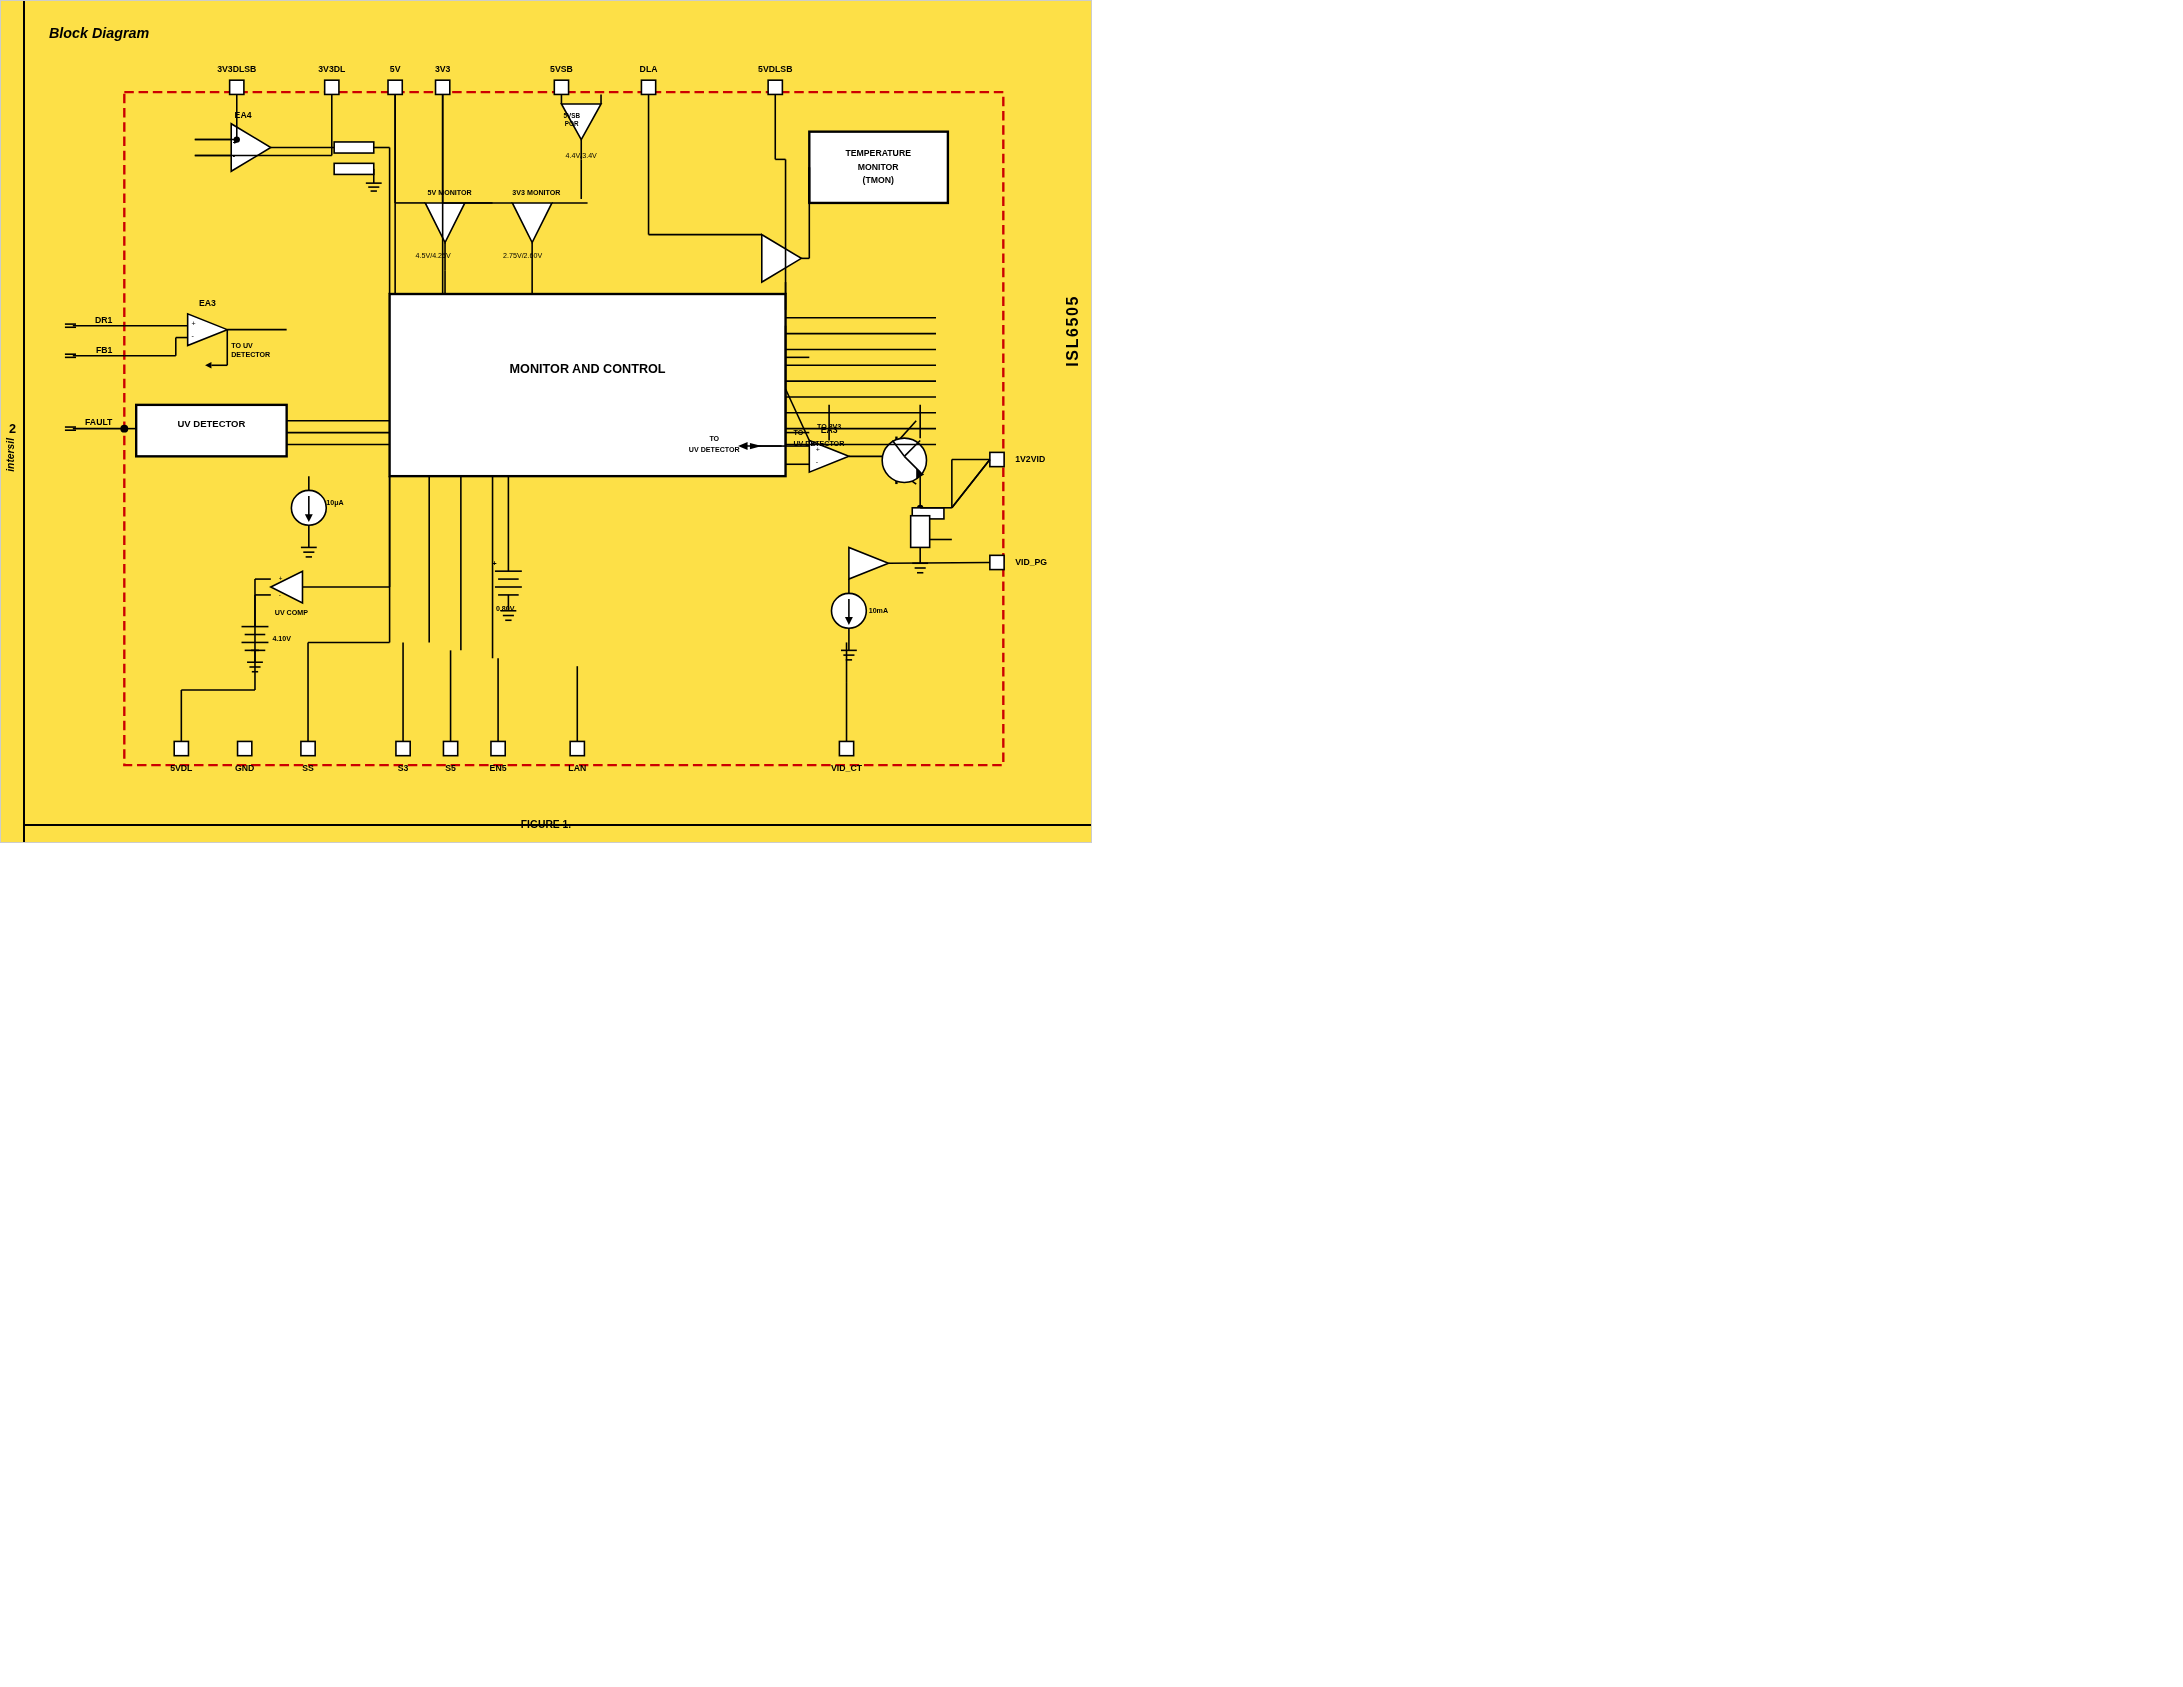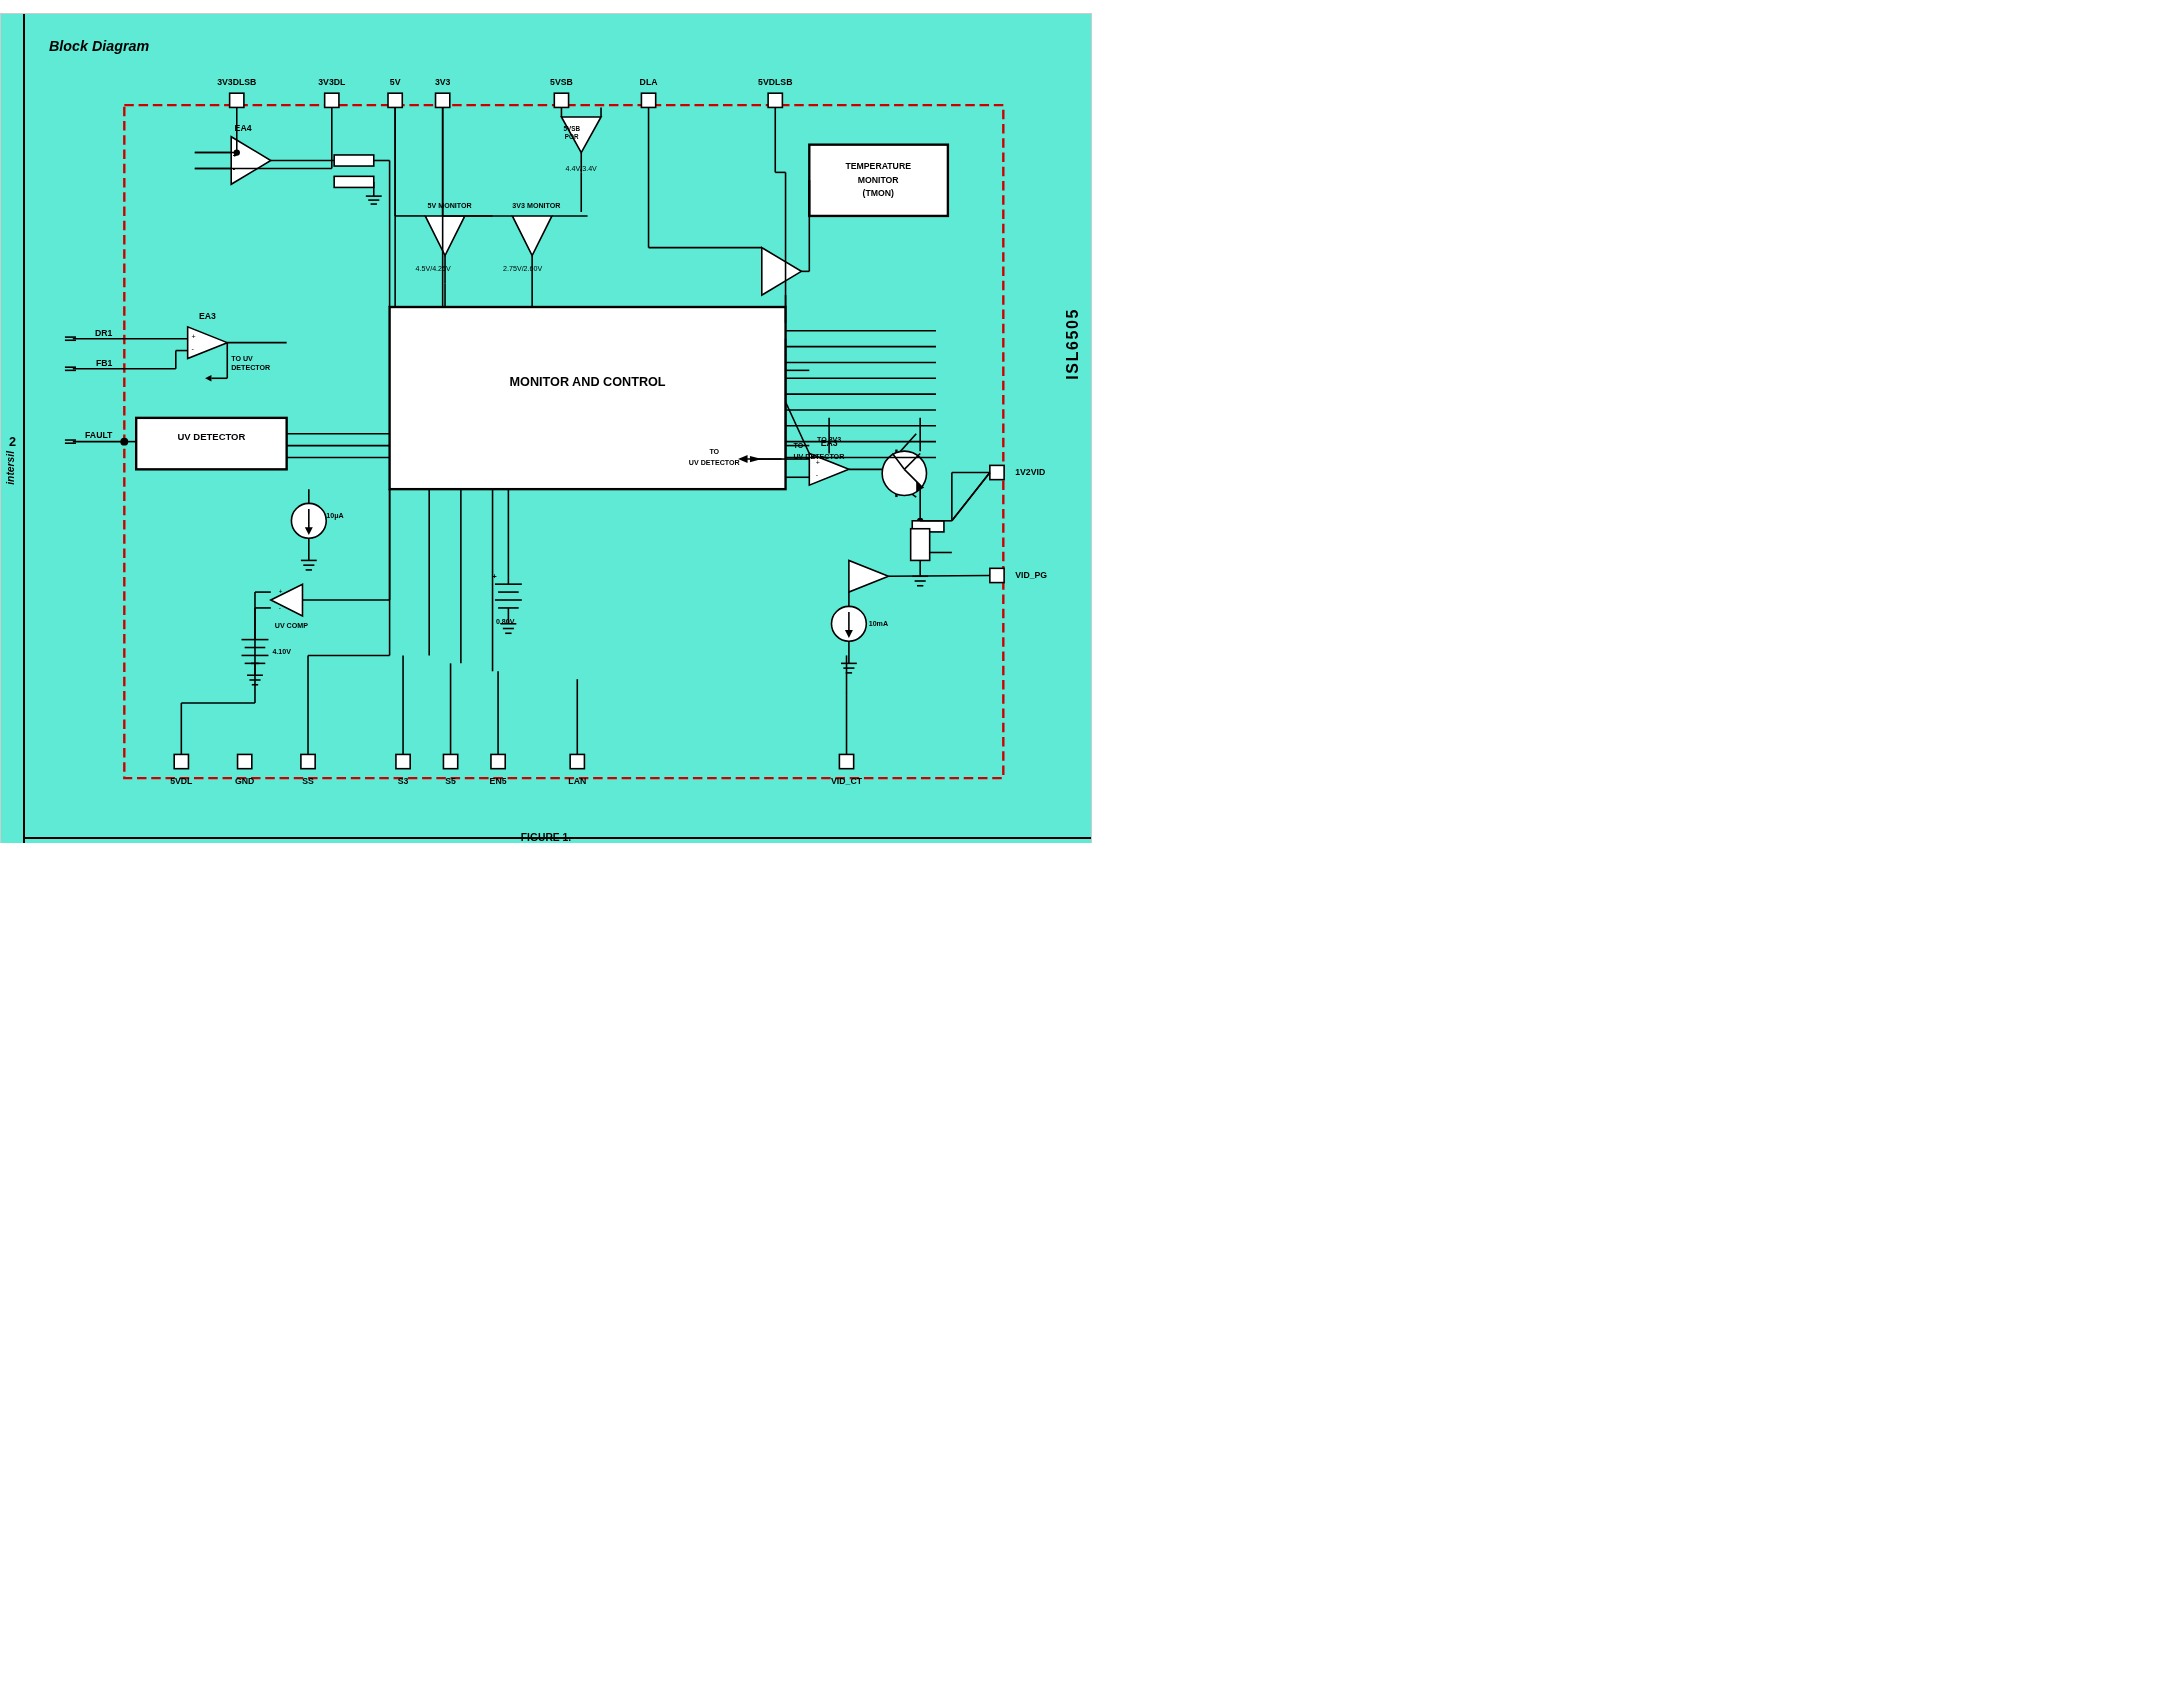--- a/index.html
+++ b/index.html
@@ -7,24 +7,23 @@
       background: #fff;
       font-family: Arial, sans-serif;
       width: 1092px;
       height: 843px;
       position: relative;
       overflow: hidden;
     }
     .page {
       width: 1092px;
       height: 843px;
-      background: #5eead4;
+      background: #fde047;
       position: relative;
       border: 0.8px solid #ccc;
-      margin-top: 13px;
     }
     .page-border-left {
       position: absolute;
       left: 22px;
       top: 0;
       bottom: 0;
       width: 1.6px;
       background: #000;
     }
     .page-border-bottom {

